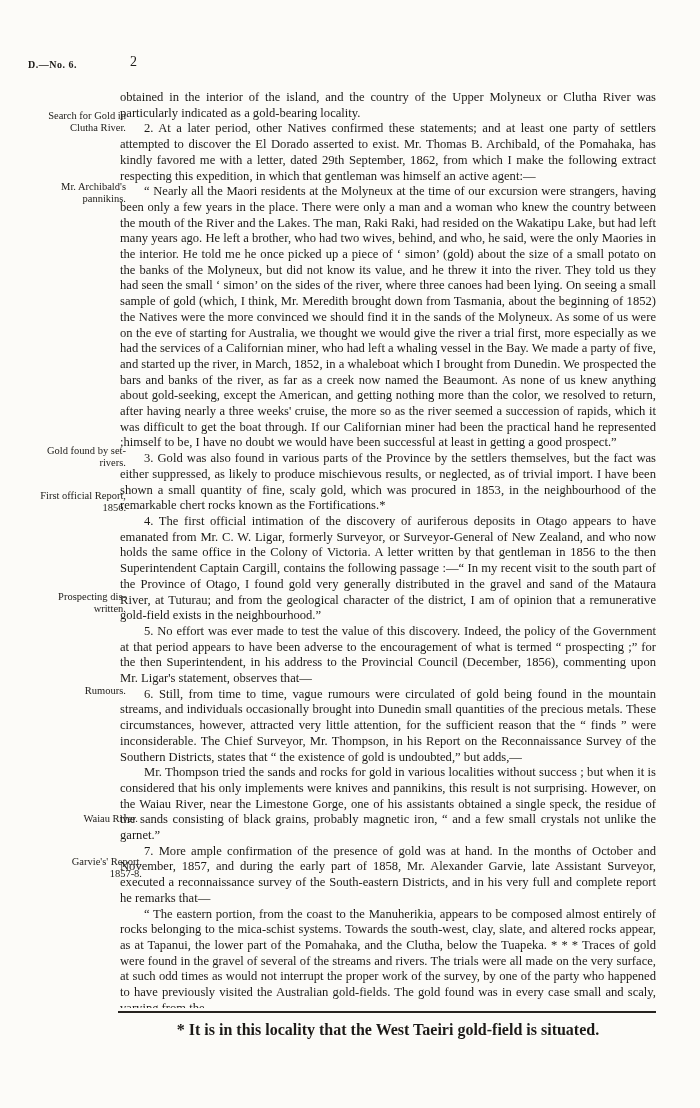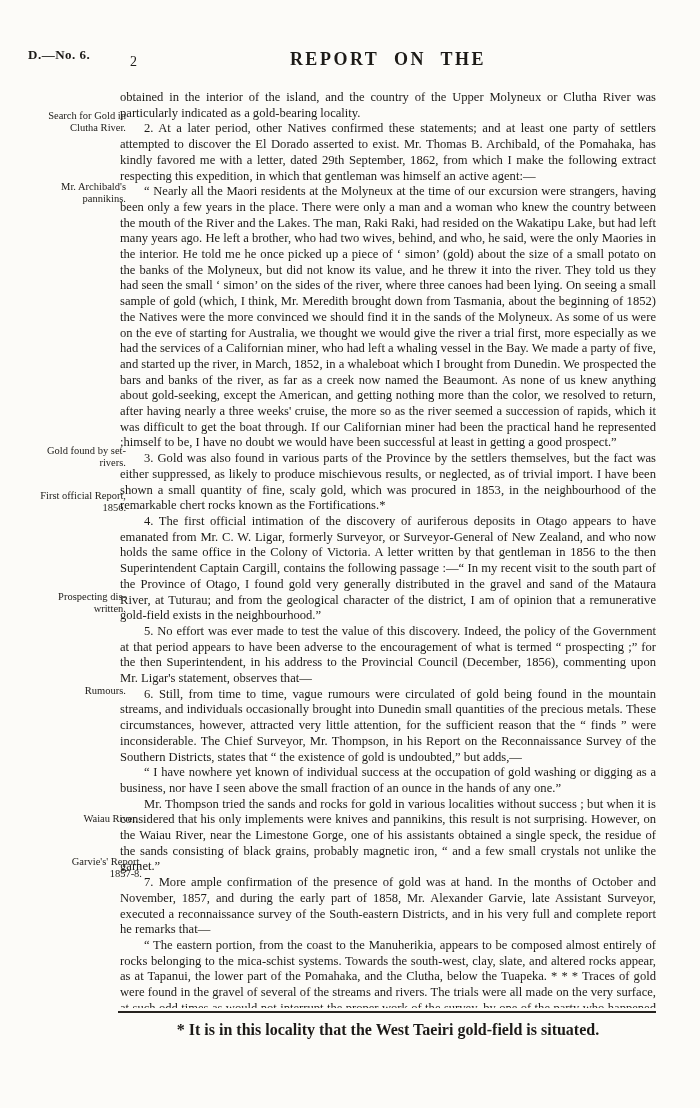--- a/index.html
+++ b/index.html
@@ -11,22 +11,22 @@
     position:relative;
     width:700px;height:1108px;
     margin:0 auto;
     background:#fcfbf8;
     color:#1c1a17;
     overflow:hidden;
     box-shadow:0 0 4px rgba(0,0,0,.25);
   }
   
   .doc-ref{
-    position:absolute;left:28px;top:47px;
-    font-size:13px;font-weight:bold;letter-spacing:.5px;
+    position:absolute;left:28px;top:59px;
+    font-size:10px;font-weight:bold;letter-spacing:.5px;
   }
   .page-number{
     position:absolute;left:130px;top:54px;
     font-size:14px;
   }
   .running-title{
     position:absolute;left:120px;top:49px;width:536px;
     text-align:center;
     font-size:18px;font-weight:bold;
     letter-spacing:2.5px;word-spacing:8px;
@@ -61,21 +61,20 @@
     font-size:16px;font-weight:bold;
   }
 </style>
 </head>
 <body>
 
 <div class="page">
 
   <div class="doc-ref">D.—No. 6.</div>
   <div class="page-number">2</div>
-  <div class="running-title">REPORT ON THE</div>
 
   <div class="margin-notes-layer">
 
   <div class="margin-note" style="top: 110px;">Search for Gold in
 Clutha River.</div>
       <div class="margin-note" style="top: 181px;">Mr. Archibald's
 pannikins.</div>
       <div class="margin-note" style="top: 445px;">Gold found by set-
 rivers.</div>
       <div class="margin-note" style="top: 490px;">First official Report,
@@ -90,21 +89,20 @@
 
   <div class="body-col">
 
   <p class="opening">obtained in the interior of the island, and the country of the Upper Molyneux or Clutha River was particularly indicated as a gold-bearing locality.</p>
       <p class="indent">2. At a later period, other Natives confirmed these statements; and at least one party of settlers attempted to discover the El Dorado asserted to exist.  Mr. Thomas B. Archibald, of the Pomahaka, has kindly favored me with a letter, dated 29th September, 1862, from which I make the following extract respecting this expedition, in which that gentleman was himself an active agent:—</p>
       <p class="indent">“ Nearly all the Maori residents at the Molyneux at the time of our excursion were strangers, having been only a few years in the place.  There were only a man and a woman who knew the country between the mouth of the River and the Lakes.  The man, Raki Raki, had resided on the Wakatipu Lake, but had left many years ago.  He left a brother, who had two wives, behind, and who, he said, were the only Maories in the interior.  He told me he once picked up a piece of ‘ simon’ (gold) about the size of a small potato on the banks of the Molyneux, but did not know its value, and he threw it into the river.  They told us they had seen the small ‘ simon’ on the sides of the river, where three canoes had been lying.  On seeing a small sample of gold (which, I think, Mr. Meredith brought down from Tasmania, about the beginning of 1852) the Natives were the more convinced we should find it in the sands of the Molyneux.  As some of us were on the eve of starting for Australia, we thought we would give the river a trial first, more especially as we had the services of a Californian miner, who had left a whaling vessel in the Bay.  We made a party of five, and started up the river, in March, 1852, in a whaleboat which I brought from Dunedin.  We prospected the bars and banks of the river, as far as a creek now named the Beaumont.  As none of us knew anything about gold-seeking, except the American, and getting nothing more than the color, we resolved to return, after having nearly a three weeks' cruise, the more so as the river seemed a succession of rapids, which it was difficult to get the boat through. If our Californian miner had been the practical hand he represented ;himself to be, I have no doubt we would have been successful at least in getting a good prospect.”</p>
       <p class="indent">3. Gold was also found in various parts of the Province by the settlers themselves, but the fact was either suppressed, as likely to produce mischievous results, or neglected, as of trivial import.  I have been shown a small quantity of fine, scaly gold, which was procured in 1853, in the neighbourhood of the remarkable chert rocks known as the Fortifications.*</p>
       <p class="indent">4. The first official intimation of the discovery of auriferous deposits in Otago appears to have emanated from Mr. C. W. Ligar, formerly Surveyor, or Surveyor-General of New Zealand, and who now holds the same office in the Colony of Victoria.  A letter written by that gentleman in 1856 to the then Superintendent Captain Cargill, contains the following passage :—“ In my recent visit to the south part of the Province of Otago, I found gold very generally distributed in the gravel and sand of the Mataura River, at Tuturau; and from the geological character of the district, I am of opinion that a remunerative gold-field exists in the neighbourhood.”</p>
       <p class="indent">5. No effort was ever made to test the value of this discovery.  Indeed, the policy of the Government at that period appears to have been adverse to the encouragement of what is termed “ prospecting ;” for the then Superintendent, in his address to the Provincial Council (December, 1856), commenting upon Mr. Ligar's statement, observes that—</p>
       <p class="indent">6. Still, from time to time, vague rumours were circulated of gold being found in the mountain streams, and individuals occasionally brought into Dunedin small quantities of the precious metals.  These circumstances, however, attracted very little attention, for the sufficient reason that the “ finds ” were inconsiderable.  The Chief Surveyor, Mr. Thompson, in his Report on the Reconnaissance Survey of the Southern Districts, states that “ the existence of gold is undoubted,” but adds,—</p>
-      <p class="indent">“ I have nowhere yet known of individual success at the occupation of gold washing or digging as a business, nor have I seen above the small fraction of an ounce in the hands of any one.”</p>
       <p class="indent">Mr. Thompson tried the sands and rocks for gold in various localities without success ; but when it is considered that his only implements were knives and pannikins, this result is not surprising.  However, on the Waiau River, near the Limestone Gorge, one of his assistants obtained a single speck, the residue of the sands consisting of black grains, probably magnetic iron, “ and a few small crystals not unlike the garnet.”</p>
       <p class="indent">7. More ample confirmation of the presence of gold was at hand.  In the months of October and November, 1857, and during the early part of 1858, Mr. Alexander Garvie, late Assistant Surveyor, executed a reconnaissance survey of the South-eastern Districts, and in his very full and complete report he remarks that—</p>
       <p class="indent">“ The eastern portion, from the coast to the Manuherikia, appears to be composed almost entirely of rocks belonging to the mica-schist systems.  Towards the south-west, clay, slate, and altered rocks appear, as at Tapanui, the lower part of the Pomahaka, and the Clutha, below the Tuapeka.  *  *  *  Traces of gold were found in the gravel of several of the streams and rivers. The trials were all made on the very surface, at such odd times as would not interrupt the proper work of the survey, by one of the party who happened to have previously visited the Australian gold-fields.  The gold found was in every case small and scaly, varying from the</p>
     </div>
 
   <div class="footnote-divider"></div>
   <div class="footnote">* It is in this locality that the West Taeiri gold-field is situated.</div>
 
 </div>
 

